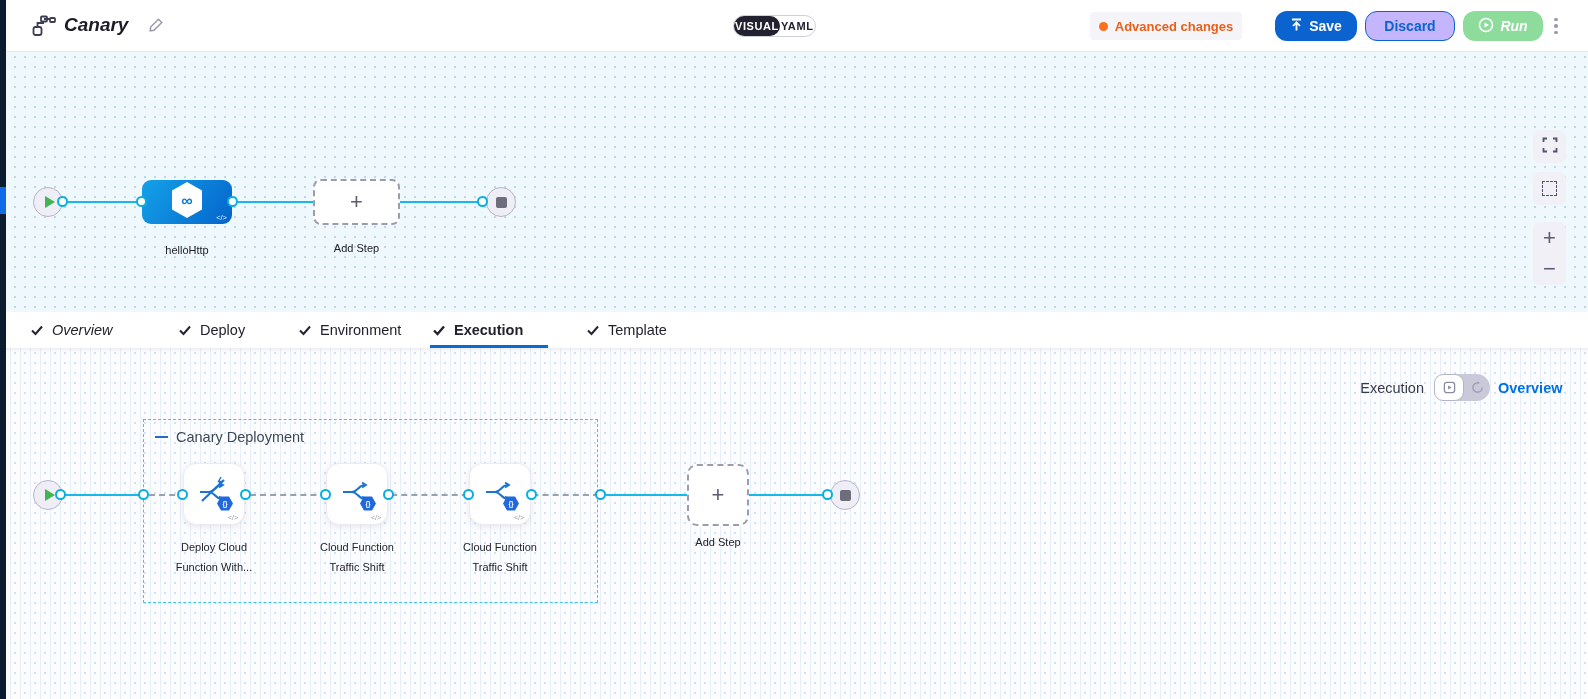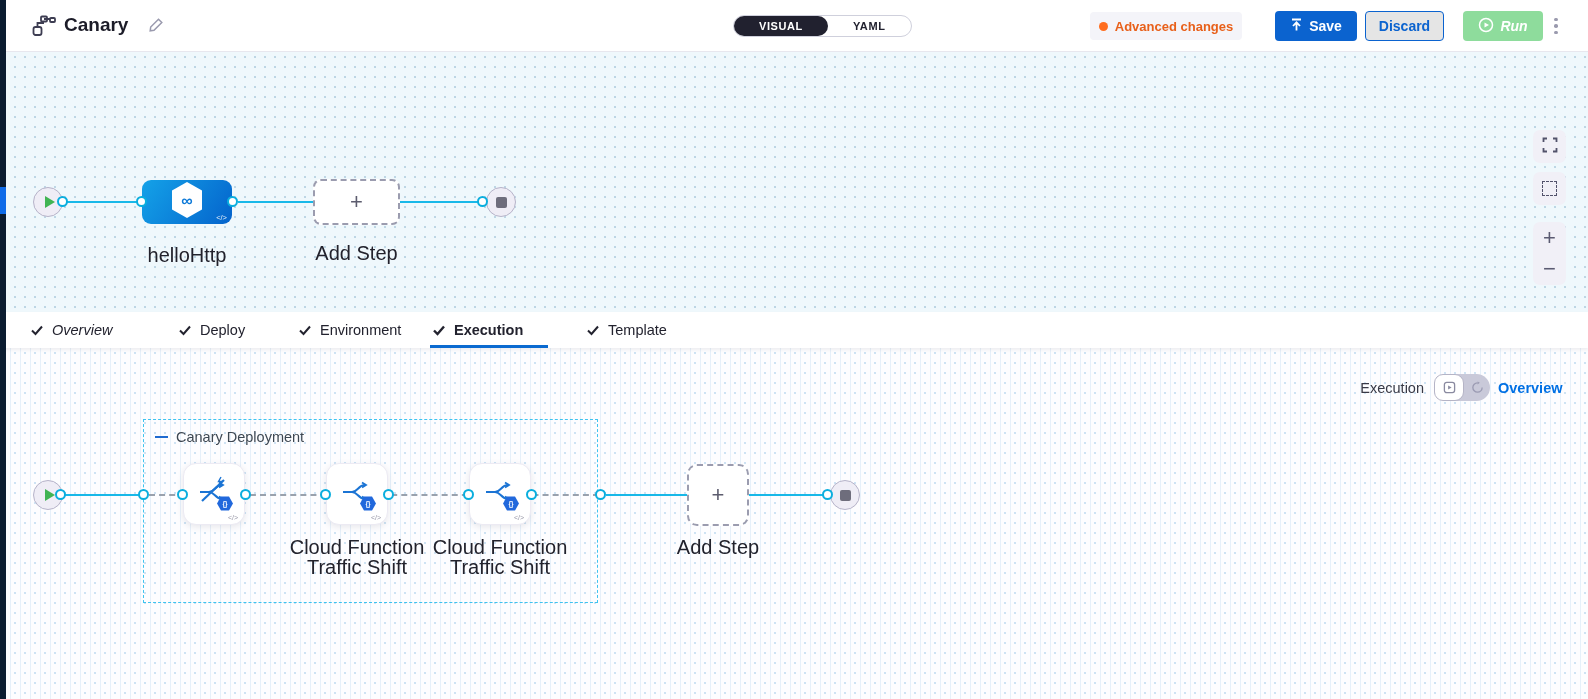--- a/index.html
+++ b/index.html
@@ -6,31 +6,31 @@
   html,body { width:1588px; height:699px; overflow:hidden; font-family:"Liberation Sans", sans-serif; background:#fff; }
   #app { position:relative; width:1588px; height:699px; }
   .abs { position:absolute; }
 
   
   .left-strip { left:0; top:0; width:6px; height:699px; background:#0b1c30; z-index:60; }
   .left-strip-active { left:0; top:187px; width:6px; height:27px; background:#0f6be8; z-index:61; }
 
   
   .header { left:0; top:0; width:1588px; height:52px; background:#fff; border-bottom:1px solid #e7e7ee; z-index:50; }
-  .page-title { left:64px; top:14px; font-size:19px; font-weight:bold; color:#1c1c28; }
+  .page-title { left:64px; top:14px; font-size:19px; font-weight:bold; color:#1c1c28;font-style:italic; }
   .icon-btn { display:flex; align-items:center; justify-content:center; cursor:pointer; background:none; border:none; }
   .mode-toggle { left:733px; top:15px; height:22px; display:flex; align-items:center; border:1px solid #cfd0dc; border-radius:999px; background:#fff; }
-  .mode-seg { font-size:11px; font-weight:bold; letter-spacing:.6px; padding:4px 25px; border-radius:999px; cursor:pointer; }
+  .mode-seg { font-size:11px; font-weight:bold; letter-spacing:.6px; padding:4px 1px; border-radius:999px; cursor:pointer; }
   .mode-visual { background:#21212f; color:#fff; }
   .mode-yaml { color:#21212f; }
   .unsaved { left:1090px; top:12px; width:152px; height:28px; background:#f4f4f9; border-radius:4px; display:flex; align-items:center; justify-content:center; gap:7px; font-size:13px; font-weight:bold; color:#e8601a; }
   .unsaved-dot { width:9px; height:9px; border-radius:50%; background:#ff6d1f; }
-  .btn { height:30px; border-radius:4px; font-size:14px; font-weight:bold; display:flex; align-items:center; justify-content:center; gap:6px; cursor:pointer; border:none; }
+  .btn { height:30px; border-radius:12px; font-size:14px; font-weight:bold; display:flex; align-items:center; justify-content:center; gap:6px; cursor:pointer; border:none; }
   .btn-save { left:1275px; top:11px; width:82px; background:#0b63cf; color:#fff; }
-  .btn-discard { left:1365px; top:11px; width:79px; background:#e5e5e5; color:#0b63cf; border:1px solid #0b63cf; }
+  .btn-discard { left:1365px; top:11px; width:90px; background:#c4b5fd; color:#0b63cf; border:1px solid #0b63cf; }
   .btn-run { left:1463px; top:11px; width:80px; background:#8edc9c; color:#fff;font-style:italic; }
   .kebab { left:1548px; top:13px; width:16px; height:26px; display:flex; flex-direction:column; align-items:center; justify-content:center; gap:3px; cursor:pointer; }
   .kebab i { width:3.5px; height:3.5px; border-radius:50%; background:#9a9aae; }
 
   
   .top-canvas { left:0; top:52px; width:1588px; height:260px;
     background-color:#eff8fc;
     background-image:radial-gradient(circle, rgba(128,174,201,.45) 1px, transparent 1.3px);
     background-size:10px 10px; }
   .bottom-canvas { left:0; top:348px; width:1588px; height:351px;
@@ -48,21 +48,21 @@
   .tpl-btn { left:1413px; top:317px; width:154px; height:28px; border:1px solid #b9d6f2; border-radius:6px; background:#fff;
     color:#8ab9e8; font-size:13.5px; font-weight:bold; display:flex; align-items:center; justify-content:center; gap:7px; cursor:pointer; }
 
   
   .line { position:absolute; height:2px; background:#18b8e8; }
   .dline { position:absolute; height:0; border-top:2px dashed #99a1ad; }
   .port { position:absolute; width:11px; height:11px; border:2px solid #0aaede; background:#fff; border-radius:50%; z-index:6; }
   .term { position:absolute; width:30px; height:30px; border-radius:50%; background:#efedf6; border:1px solid #b6b3c9; display:flex; align-items:center; justify-content:center; z-index:5; }
   .play-tri { width:0; height:0; border-left:10px solid #41b453; border-top:6px solid transparent; border-bottom:6px solid transparent; margin-left:3px; }
   .stop-sq { width:11px; height:11px; background:#6e6d7c; border-radius:2px; }
-  .flow-label { position:absolute; font-size:20px; color:#22222c; text-align:center; }
+  .flow-label { position:absolute; font-size:11px; color:#22222c; text-align:center; }
 
   .stage-node { left:142px; top:180px; width:90px; height:44px; border-radius:9px;
     background:linear-gradient(125deg,#14a2e8,#0463cc); z-index:5; cursor:pointer;
     display:flex; align-items:center; justify-content:center; }
   .stage-code { position:absolute; right:5px; bottom:2px; font-size:7.5px; color:#fff; opacity:.9; }
   .add-box { position:absolute; background:#fff; border:2px dashed #9b9caf; display:flex; align-items:center; justify-content:center; cursor:pointer; z-index:5; }
   .plus-glyph { font-size:22px; color:#5c5c6e; font-weight:normal; line-height:1; }
 
   
   .ctl { position:absolute; left:1533px; width:33px; background:#f1f0f7; border-radius:7px; display:flex; align-items:center; justify-content:center; cursor:pointer; z-index:20; }
@@ -331,20 +331,24 @@
   <div class="add-box" style="left:687px;top:464px;width:62px;height:62px;border-radius:10px;">
     <span class="plus-glyph">+</span>
   </div>
 
   <div class="line" style="left:749px;top:494px;width:79px;"></div>
   <div class="port" style="left:822px;top:489px;"></div>
   <div class="abs term" style="left:830px;top:480px;">
     <span class="stop-sq"></span>
   </div>
 
+  <div class="flow-label" style="left:139px;top:537px;width:150px;line-height:20px;">
+    <div>Deploy Cloud</div>
+    <div>Function With...</div>
+  </div>
   <div class="flow-label" style="left:282px;top:537px;width:150px;line-height:20px;">
     <div>Cloud Function</div>
     <div>Traffic Shift</div>
   </div>
   <div class="flow-label" style="left:425px;top:537px;width:150px;line-height:20px;">
     <div>Cloud Function</div>
     <div>Traffic Shift</div>
   </div>
   <div class="flow-label" style="left:643px;top:536px;width:150px;">Add Step</div>
 

